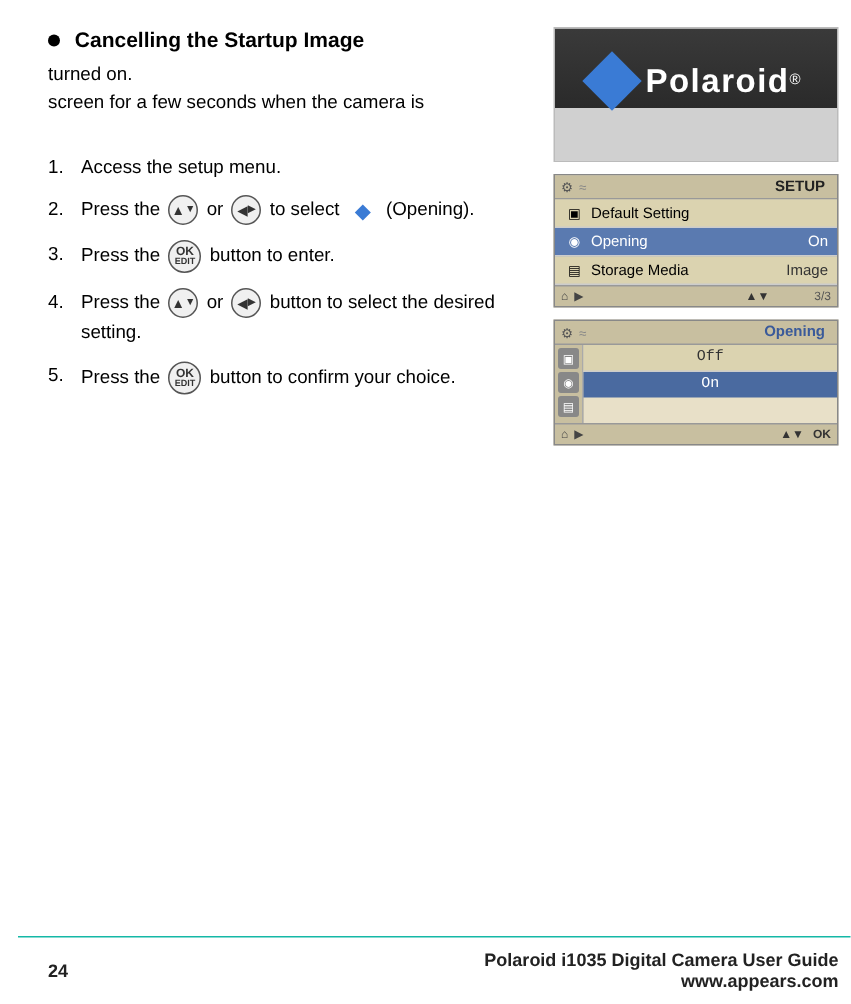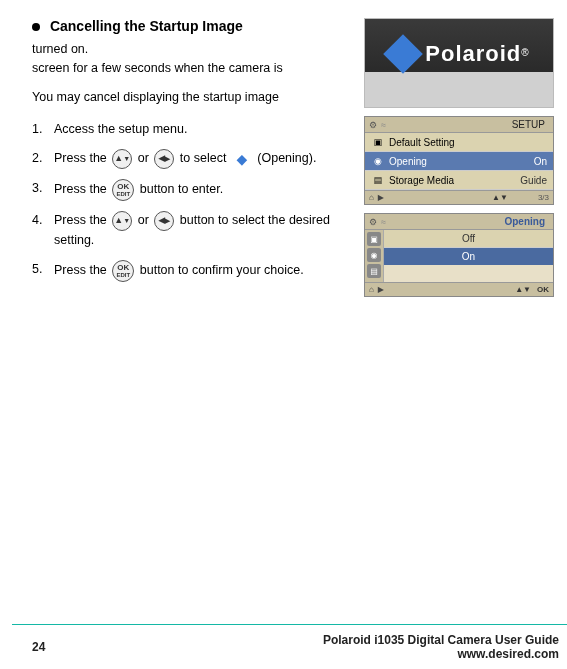--- a/index.html
+++ b/index.html
@@ -30,21 +30,21 @@
 
     .left-column {
       flex: 1;
       padding-right: 15px;
     }
 
     .right-column {
       width: 200px;
       display: flex;
       flex-direction: column;
-      align-items: center;
+      align-items: flex-end;
       gap: 8px;
     }
 
     .section-title {
       font-size: 14px;
       font-weight: bold;
       margin-bottom: 6px;
     }
 
     .bullet {
@@ -190,21 +190,21 @@
 
     .cam-icon-small {
       font-size: 9px;
       color: #555;
     }
 
     .cam-title {
       flex: 1;
       text-align: right;
       font-size: 10px;
-      font-weight: normal;
+      font-weight: bold;
       color: #222;
       padding-right: 4px;
     }
 
     .cam-title-blue {
       flex: 1;
       text-align: right;
       font-size: 10px;
       font-weight: bold;
       color: #3a5a9a;
@@ -323,20 +323,21 @@
       background: #e8e0c8;
       font-size: 10px;
     }
 
     .screen2-body {
       display: flex;
     }
 
     .screen2-main {
       flex: 1;
+      font-family: Liberation Mono, monospace;
     }
 
     .opening-label-off {
       padding: 3px 8px;
       background: #dbd3b0;
       font-size: 10px;
       color: #333;
       text-align: center;
       border-bottom: 1px solid #ccc;
     }
@@ -359,21 +360,20 @@
 
       <div class="section-title">
         <span class="bullet"></span>
         <span>Cancelling the Startup Image</span>
       </div>
 
       <div class="intro-text">
         <div>turned on.</div>
         <div>screen for a few seconds when the camera is</div>
         <div style="height:10px"></div>
-        <div>You may cancel displaying the startup image</div>
       </div>
 
       <ol class="steps-list">
 
         <li>
           <span class="step-num">1.</span>
           <span class="step-text">Access the setup menu.</span>
         </li>
 
         <li>
@@ -454,21 +454,21 @@
 
         <div class="cam-menu-row highlighted">
           <span class="cam-row-icon" style="color:white;">◉</span>
           <span class="cam-row-label">Opening</span>
           <span class="cam-row-value white">On</span>
         </div>
 
         <div class="cam-menu-row">
           <span class="cam-row-icon">▤</span>
           <span class="cam-row-label">Storage Media</span>
-          <span class="cam-row-value">Guide</span>
+          <span class="cam-row-value">Image</span>
         </div>
 
         <div class="cam-footer">
           <span class="cam-footer-icon">⌂</span>
           <span class="cam-footer-icon" style="margin-left:2px;">▶</span>
           <span class="cam-footer-nav">▲▼</span>
           <span class="cam-footer-page" style="margin-left:4px;padding-left:24px;">3/3</span>
         </div>
       </div>
 
@@ -502,16 +502,16 @@
         </div>
       </div>
 
     </div>
   </div>
 
   <div class="footer-bar">
     <div class="footer-left">24</div>
     <div class="footer-right">
       <div>Polaroid i1035 Digital Camera User Guide</div>
-      <div>www.desired.com</div>
+      <div>www.appears.com</div>
     </div>
   </div>
 </div>
 
 </body></html>

